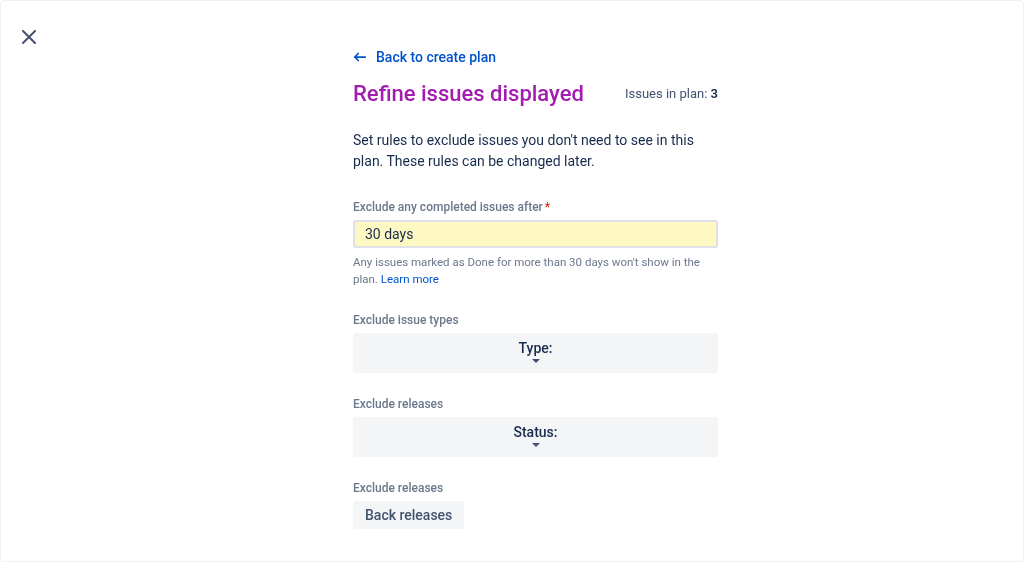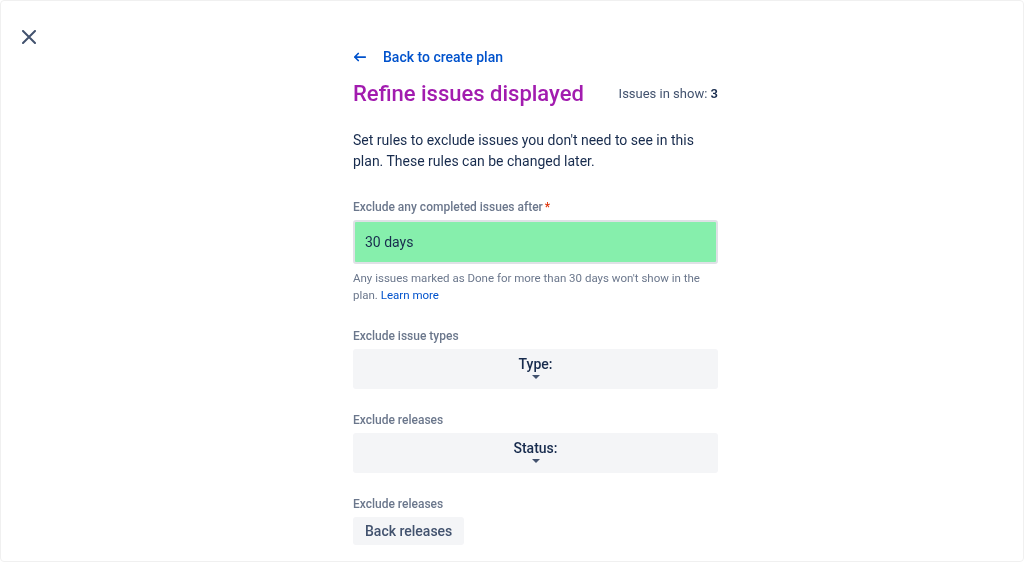--- a/index.html
+++ b/index.html
@@ -36,21 +36,21 @@
       height: 14px;
     }
     .content {
       max-width: 365px;
       margin-left: 352px;
       padding-top: 48px;
     }
     .back-link {
       display: inline-flex;
       align-items: center;
-      gap: 16px;
+      gap: 9px;
       color: #0052CC;
       font-size: 14px;
       font-weight: 500;
       cursor: pointer;
       text-decoration: none;
       margin-bottom: 16px;
     }
     .back-link svg {
       width: 14px;
       height: 14px;
@@ -89,24 +89,24 @@
       font-weight: 500;
       color: #6B778C;
       margin-bottom: 6px;
     }
     .required-asterisk {
       color: #DE350B;
       margin-left: 2px;
     }
     .text-input {
       width: 100%;
-      padding: 12px 10px;
-      font-size: 14px;
-      color: #172B4D;
-      background: #86efac;
+      padding: 4px 10px;
+      font-size: 14px;
+      color: #172B4D;
+      background: #fef9c3;
       border: 2px solid #DFE1E6;
       border-radius: 3px;
       font-family: inherit;
     }
     .helper-text {
       font-size: 11.5px;
       color: #6B778C;
       margin-top: 6px;
       line-height: 1.5;
     }
@@ -162,21 +162,21 @@
   <a class="back-link">
     <svg viewBox="0 0 16 16" fill="none" stroke="currentColor" stroke-width="2" stroke-linecap="round" stroke-linejoin="round">
       <path d="M14 8 H2 M6 4 L2 8 L6 12"></path>
     </svg>
     <span>Back to create plan</span>
   </a>
 
   <div class="title-row">
     <h1 class="page-title">Refine issues displayed</h1>
     <div class="issues-count">
-      <span>Issues in show:</span>
+      <span>Issues in plan:</span>
       <span class="count-num">3</span>
     </div>
   </div>
 
   <p class="description">Set rules to exclude issues you don't need to see in this plan. These rules can be changed later.</p>
 
   <div class="form-group">
     <label class="form-label">
       <span>Exclude any completed issues after</span><span class="required-asterisk">*</span>
     </label>

